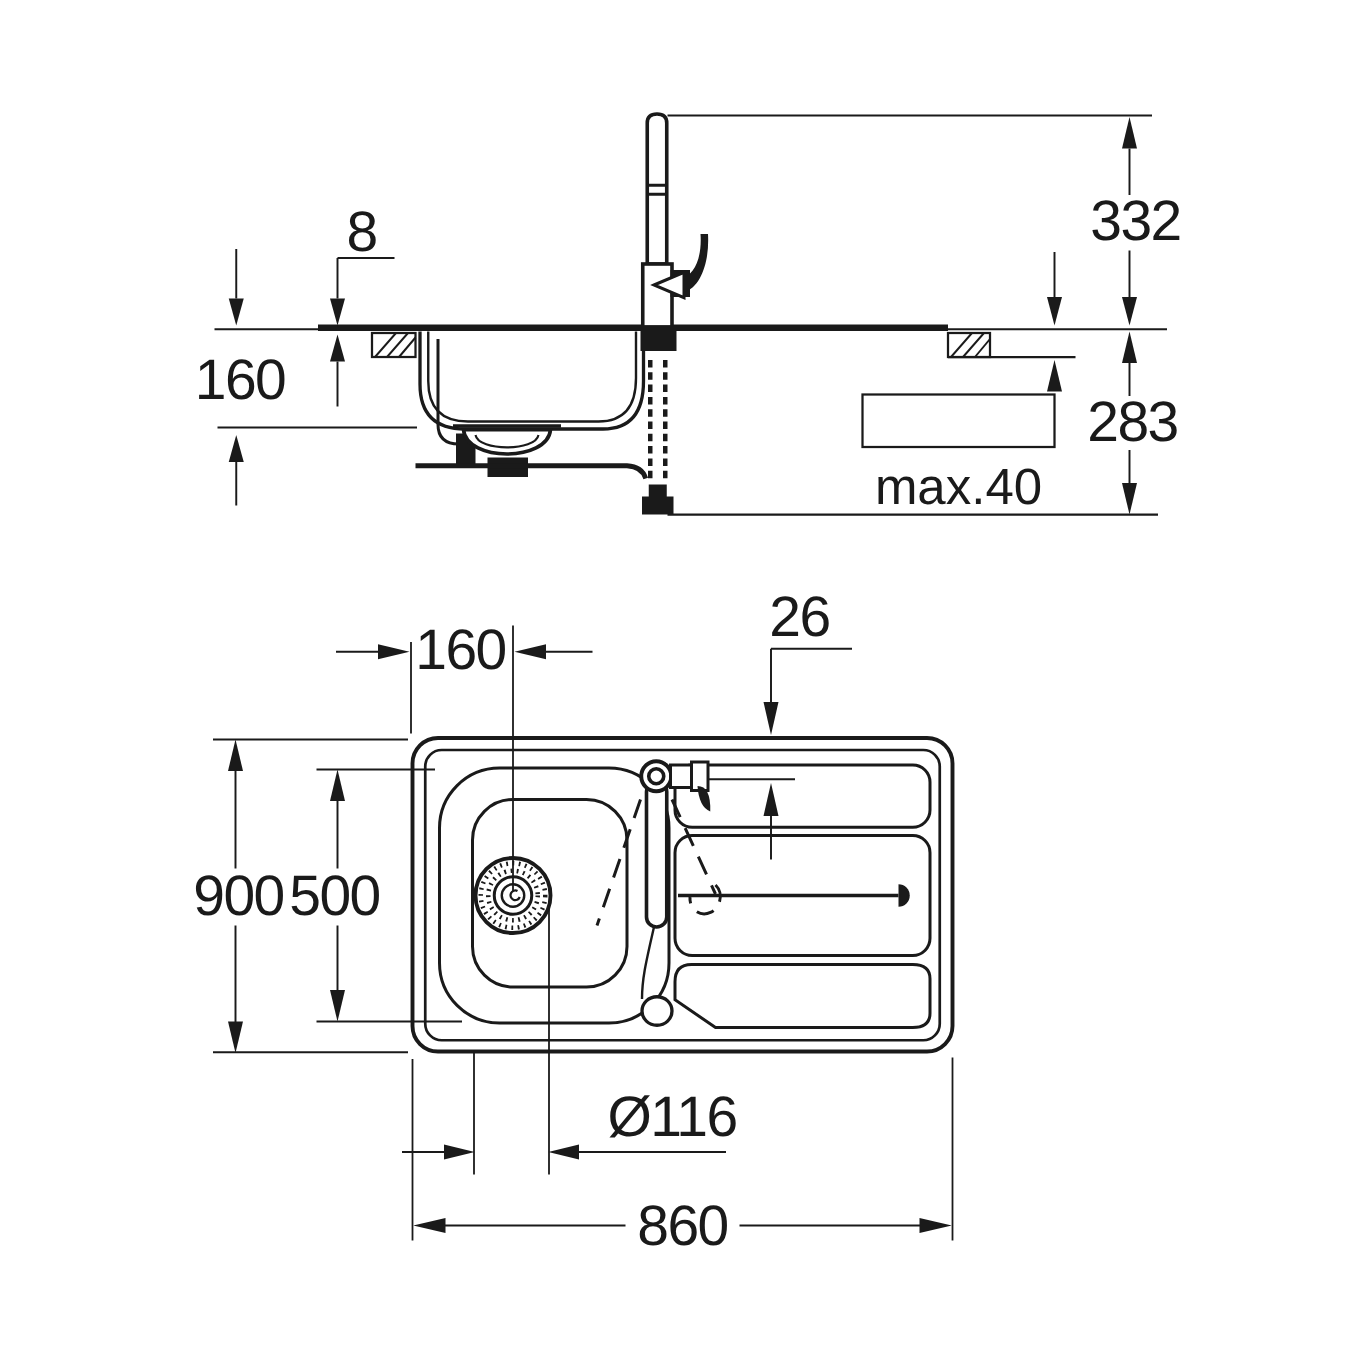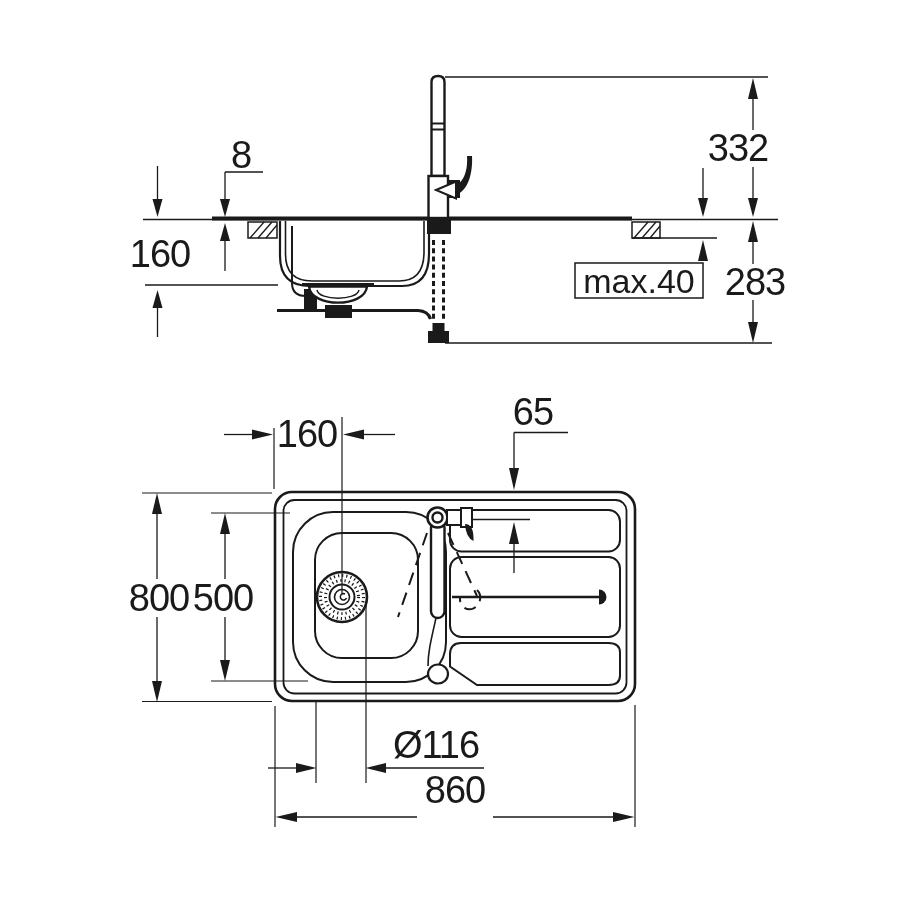--- a/index.html
+++ b/index.html
@@ -1,21 +1,21 @@
 <!DOCTYPE html>
 <html><head>
 <meta charset="utf-8">
 <style>
   html,body{margin:0;padding:0;background:#ffffff;}
   #stage{position:relative;width:900px;height:900px;background:#ffffff;overflow:hidden;
          font-family:"Liberation Sans", sans-serif;color:#1a1a1a;}
   svg{position:absolute;left:0;top:0;}
   .dim-label{position:absolute;transform:translate(-50%,-50%);font-size:38px;
              line-height:1;white-space:nowrap;color:#1a1a1a;letter-spacing:-1px;}
-  .dim-label.small{font-size:34px;letter-spacing:0;}
+  .dim-label.small{font-size:34px;letter-spacing:0;margin-top:44px;}
   .ln{stroke:#1a1a1a;fill:none;}
   .fillb{fill:#1a1a1a;stroke:none;}
   .white{fill:#ffffff;stroke:#1a1a1a;}
 </style>
 </head>
 <body>
 
 <div id="stage">
 
 <svg width="900" height="900" viewBox="0 0 900 900">
@@ -206,24 +206,24 @@
       <polygon class="fillb" points="297,812 297,822 275.5,817"></polygon>
       <line class="ln" x1="296" y1="817" x2="417" y2="817" stroke-width="1.3"></line>
       <line class="ln" x1="493" y1="817" x2="614" y2="817" stroke-width="1.3"></line>
       <polygon class="fillb" points="613,812 613,822 634.5,817"></polygon>
     </g>
   </g>
 </svg>
 
 <div class="dim-label" style="left:241px;top:155px">8</div>
 <div class="dim-label" style="left:160px;top:254px">160</div>
-<div class="dim-label" style="left:738px;top:148px">332</div>
+<div class="dim-label" style="left:757px;top:148px">332</div>
 <div class="dim-label" style="left:755px;top:282px">283</div>
 <div class="dim-label small" style="left:639px;top:281px">max.40</div>
 
 <div class="dim-label" style="left:307px;top:434px">160</div>
-<div class="dim-label" style="left:533px;top:412px">65</div>
-<div class="dim-label" style="left:159px;top:598px">800</div>
+<div class="dim-label" style="left:533px;top:412px">26</div>
+<div class="dim-label" style="left:159px;top:598px">900</div>
 <div class="dim-label" style="left:223px;top:598px">500</div>
-<div class="dim-label" style="left:436px;top:745px">Ø116</div>
-<div class="dim-label" style="left:455px;top:790px">860</div>
+<div class="dim-label" style="left:448px;top:745px">Ø116</div>
+<div class="dim-label" style="left:455px;top:818px">860</div>
 
 </div>
 
 </body></html>

